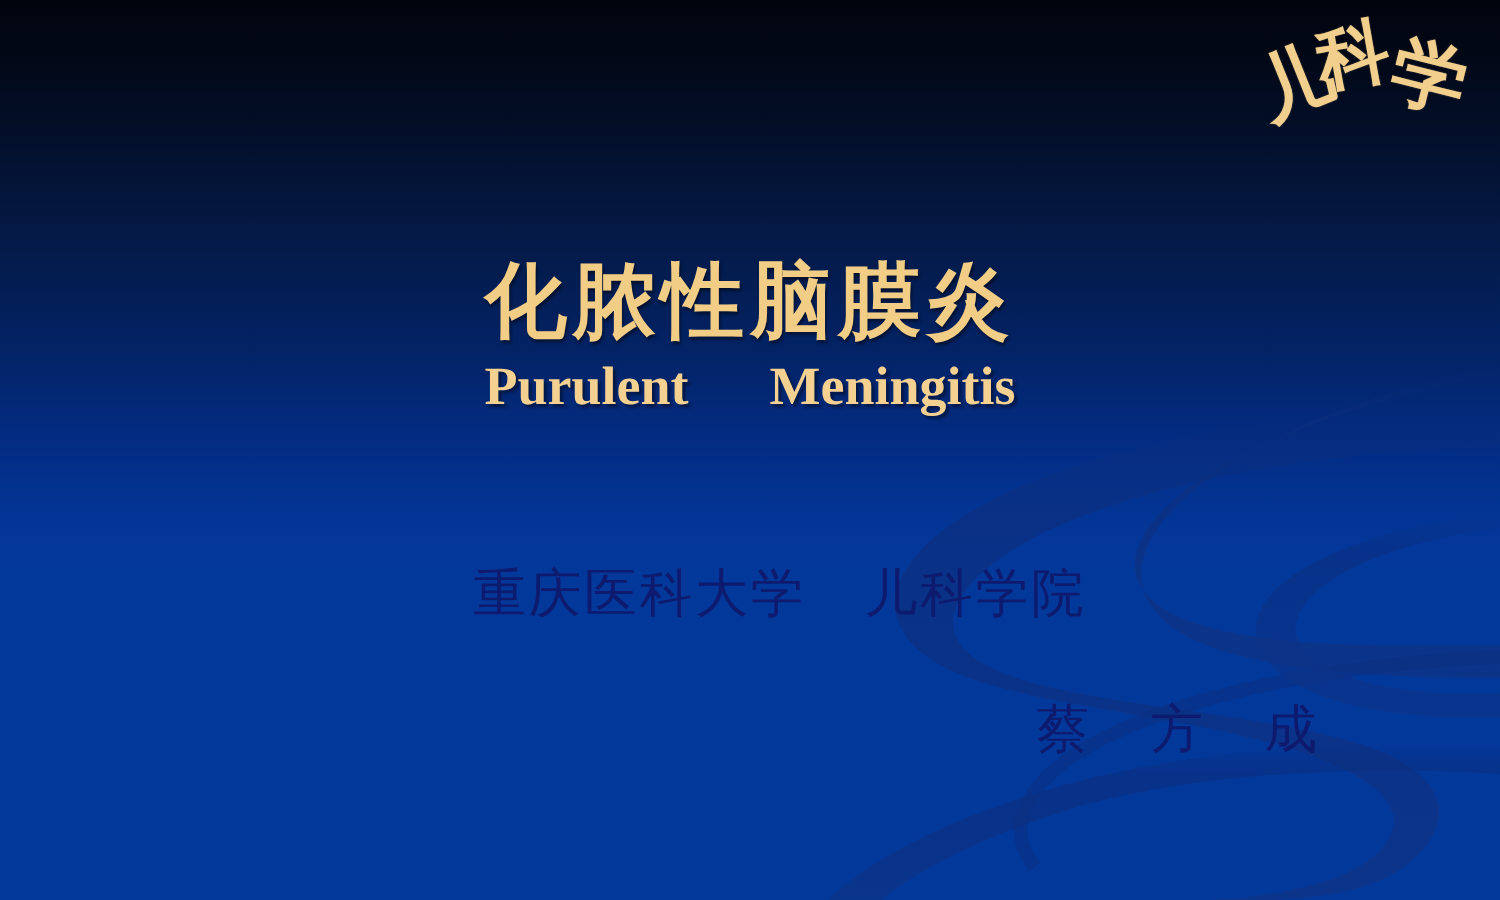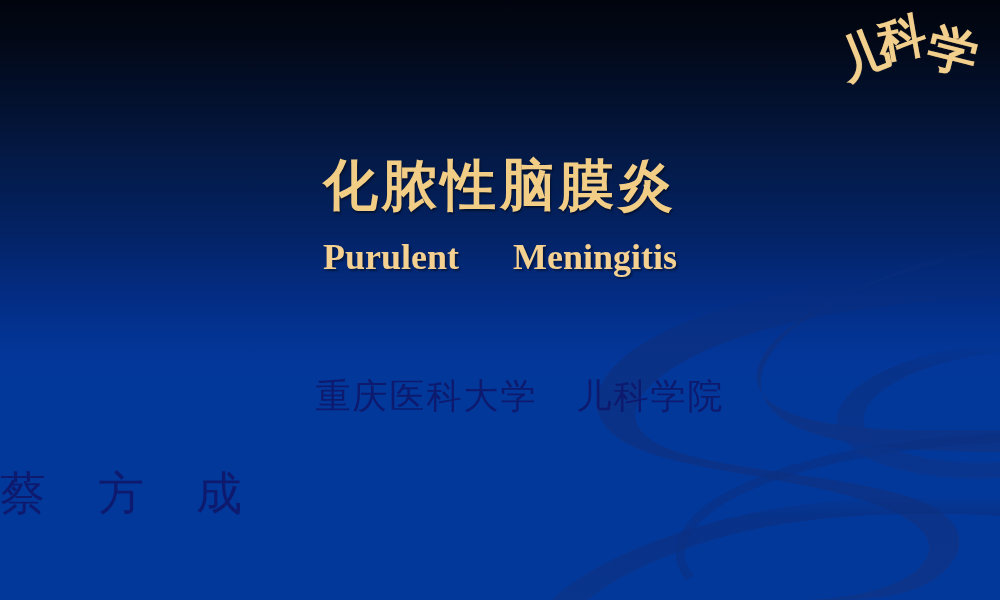--- a/index.html
+++ b/index.html
@@ -100,21 +100,21 @@
     padding: 0 4px 1px 4px;
     margin: 0 1px;
     font-size: 17px;
     line-height: 1.05;
   }
 
   
   #title-cn {
     position: absolute;
     left: 0;
-    top: 157px;
+    top: 172px;
     width: 1000px;
     text-align: center;
     color: #f2cd85;
     font-family: Liberation Serif, serif;
     font-size: 55px;
     font-weight: 700;
     letter-spacing: 4px;
     line-height: 1.05;
     white-space: nowrap;
     text-shadow: 1px 2px 2px rgba(0,0,0,.45);
@@ -151,24 +151,24 @@
     letter-spacing: 2px;
     line-height: 1.1;
     white-space: pre;
     margin-left: 20px;
   }
   #author {
     position: absolute;
     left: 0;
     top: 468px;
     width: 880px;
-    text-align: left;
+    text-align: right;
     color: #0d1a6e;
     font-family: "DejaVu Serif", "Liberation Serif", serif;
-    font-size: 46px;
+    font-size: 35px;
     font-weight: 400;
     letter-spacing: 2px;
     line-height: 1.1;
     white-space: pre;
   }
 </style>
 </head>
 <body>
 
 <div id="slide">

